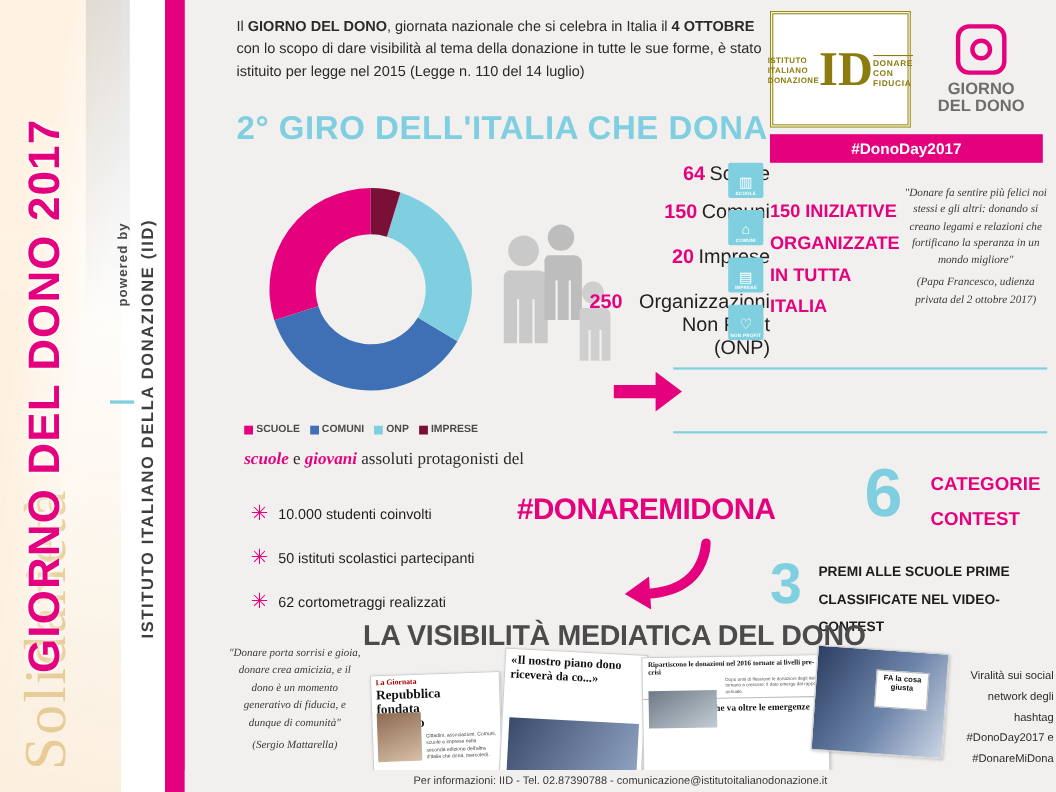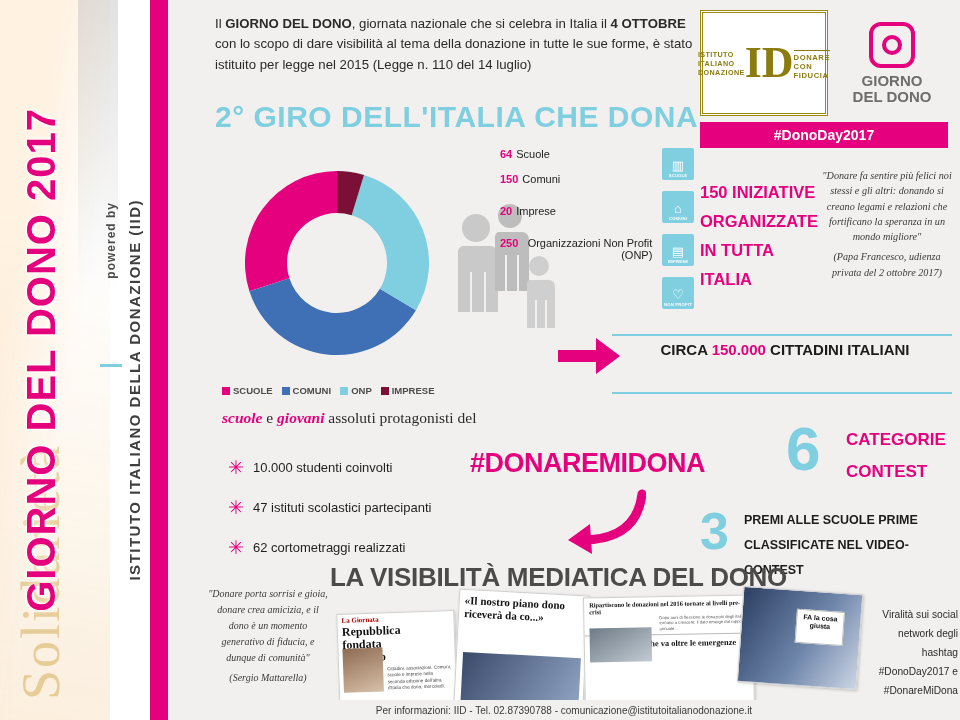--- a/index.html
+++ b/index.html
@@ -135,22 +135,22 @@
   }
   #legend .li { display:flex; align-items:center; gap:3px; }
   #legend .sw { width:8px; height:8px; display:inline-block; }
 
   
   #people { position:absolute; left:452px; top:160px; width:115px; height:185px; }
 
   
   #stats { position:absolute; left:500px; top:148px; width:200px; }
   #stats .row {
-    display:flex; align-items:flex-start; justify-content:flex-start;
-    font-size:11px; color:#222; margin-bottom:13px; text-align:right;
+    display:flex; align-items:flex-start; justify-content:flex-end;
+    font-size:18px; color:#222; margin-bottom:13px; text-align:right;
   }
   #stats .row b { color:#e5007d; font-weight:bold; margin-right:4px; }
 
   
   #icon-col { position:absolute; left:662px; top:148px; width:34px; }
   #icon-col .sq {
     width:32px; height:32px; background:#7fcfe0; margin-bottom:11px;
     color:#fff; display:flex; flex-direction:column; align-items:center; justify-content:flex-end;
     padding-bottom:2px; border-radius:2px;
   }
@@ -400,38 +400,35 @@
   <div style="margin-top:5px;">(Papa Francesco, udienza privata del 2 ottobre 2017)</div>
 </div>
 
 <div id="arrow1">
   <svg width="66" height="40" viewBox="0 0 66 40">
       <path d="M2 14 h38 v-12 l24 18 -24 18 v-12 h-38 z" fill="#e5007d"></path>
     </svg>
 </div>
 <div id="cit-line-top"></div>
 <div id="cittadini">
-  <div>
-    <span>CIRCA </span><b>150.000</b><span> CITTADINI ITALIANI</span>
-  </div>
 </div>
 <div id="cit-line-bot"></div>
 
 <div id="scuole-head">
   <span class="pink">scuole</span><span> e </span><span class="pink">giovani</span><span> assoluti protagonisti del</span>
 </div>
 
 <div id="bullets">
   <div class="b">
       <span class="st">✳</span>
       <span>10.000 studenti coinvolti</span>
     </div>
   <div class="b">
       <span class="st">✳</span>
-      <span>47 istituti scolastici partecipanti</span>
+      <span>50 istituti scolastici partecipanti</span>
     </div>
   <div class="b">
       <span class="st">✳</span>
       <span>62 cortometraggi realizzati</span>
     </div>
 </div>
 
 <div id="donaremidona">#DONAREMIDONA</div>
 <div id="arrow2">
   <svg width="86" height="66" viewBox="0 0 86 66">

